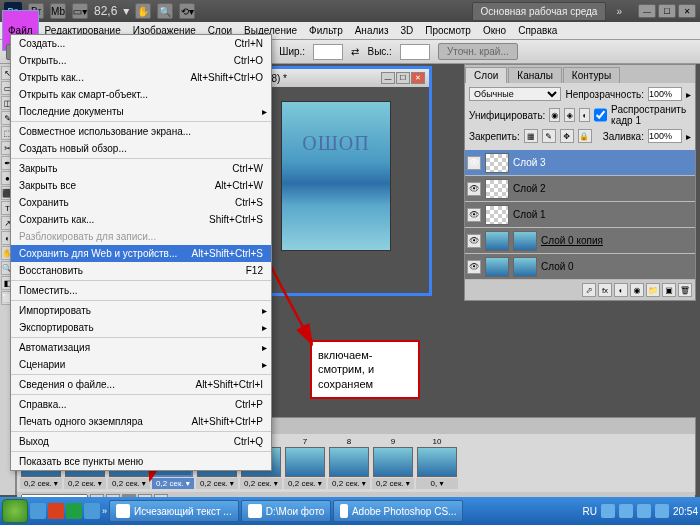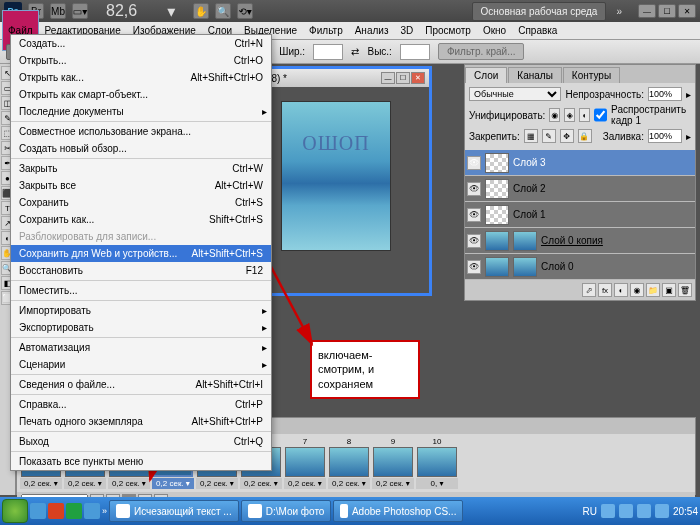--- a/index.html
+++ b/index.html
@@ -1,26 +1,26 @@
 <!DOCTYPE html>
 <html><head>
 <meta charset="utf-8">
 <style>
 *{margin:0;padding:0;box-sizing:border-box;font-family:Tahoma,sans-serif;font-size:10px}
 body{width:700px;height:525px;background:#525252;overflow:hidden;position:relative}
 .titlebar{height:22px;background:linear-gradient(#5a5a5a,#464646);display:flex;align-items:center;padding:0 4px;gap:6px}
 .ps-logo{width:18px;height:18px;background:#0a1f3d;color:#5bc0f0;display:flex;align-items:center;justify-content:center;font-weight:bold;font-size:9px;border-radius:2px}
 .titlebar-icon{width:16px;height:16px;background:#888;border:1px solid #666;display:flex;align-items:center;justify-content:center;border-radius:2px}
-.zoom-val{color:#ddd;font-size:16px;margin:0 12px}
+.zoom-val{color:#ddd;font-size:12px;margin:0 0}
 .workspace-btn{margin-left:auto;background:#6a6a6a;color:#eee;padding:3px 8px;border:1px solid #444;border-radius:2px}
 .win-controls{display:flex;gap:2px;margin-left:6px}
 .win-btn{width:18px;height:14px;background:#999;border:1px solid #666;border-radius:2px;font-size:8px;display:flex;align-items:center;justify-content:center}
 .menubar{height:18px;background:#e8e8e8;display:flex;align-items:center;padding:0 2px;border-bottom:1px solid #999}
 .menu-item{padding:2px 6px;font-size:10px;color:#000}
-.menu-item.active{background:#be185d;border:1px solid #7da2ce;padding:14px 5px}
+.menu-item.active{background:#d946ef;border:1px solid #7da2ce;padding:14px 5px}
 .options-bar{height:24px;background:linear-gradient(#e8e8e8,#d0d0d0);border-bottom:1px solid #999;display:flex;align-items:center;padding:0 6px;gap:8px;font-size:10px}
 .options-bar select,.options-bar input{font-size:10px;height:16px;border:1px solid #999}
 .refine-btn{background:#bbb;border:1px solid #888;padding:2px 8px;color:#666;border-radius:2px}
 .dropdown{position:absolute;left:10px;top:34px;width:262px;background:#f4f4f4;border:1px solid #888;box-shadow:2px 2px 6px rgba(0,0,0,.3);z-index:100}
 .dd-item{padding:3px 8px;font-size:10px;display:flex;justify-content:space-between;color:#000;position:relative}
 .dd-item.disabled{color:#999}
 .dd-item.hl{background:#3875d7;color:#fff}
 .dd-sep{height:1px;background:#ccc;margin:1px 0}
 .dd-arrow::after{content:"▸";position:absolute;right:4px}
 .toolbox{position:absolute;left:0;top:64px;width:16px;bottom:30px;background:#d0d0d0;border-right:1px solid #888;display:flex;flex-direction:column;gap:1px;padding-top:2px}
@@ -113,21 +113,21 @@
       <div class="titlebar-icon">▢</div>
       <div class="titlebar-icon">▫</div>
     </div>
   <span style="margin-left:60px">Стиль:</span>
   <select><option>Обычный</option></select>
   <span>Шир.:</span>
     <input style="width: 30px;">
   <span>⇄</span>
   <span>Выс.:</span>
     <input style="width: 30px;">
-  <div class="refine-btn">Фильтр. край...</div>
+  <div class="refine-btn">Уточн. край...</div>
 </div>
 
 <div class="dropdown" id="dropdown">
     <div class="dd-item">
       <span>Создать...</span>
       <span>Ctrl+N</span>
     </div>
     <div class="dd-item">
       <span>Открыть...</span>
       <span>Ctrl+O</span>

